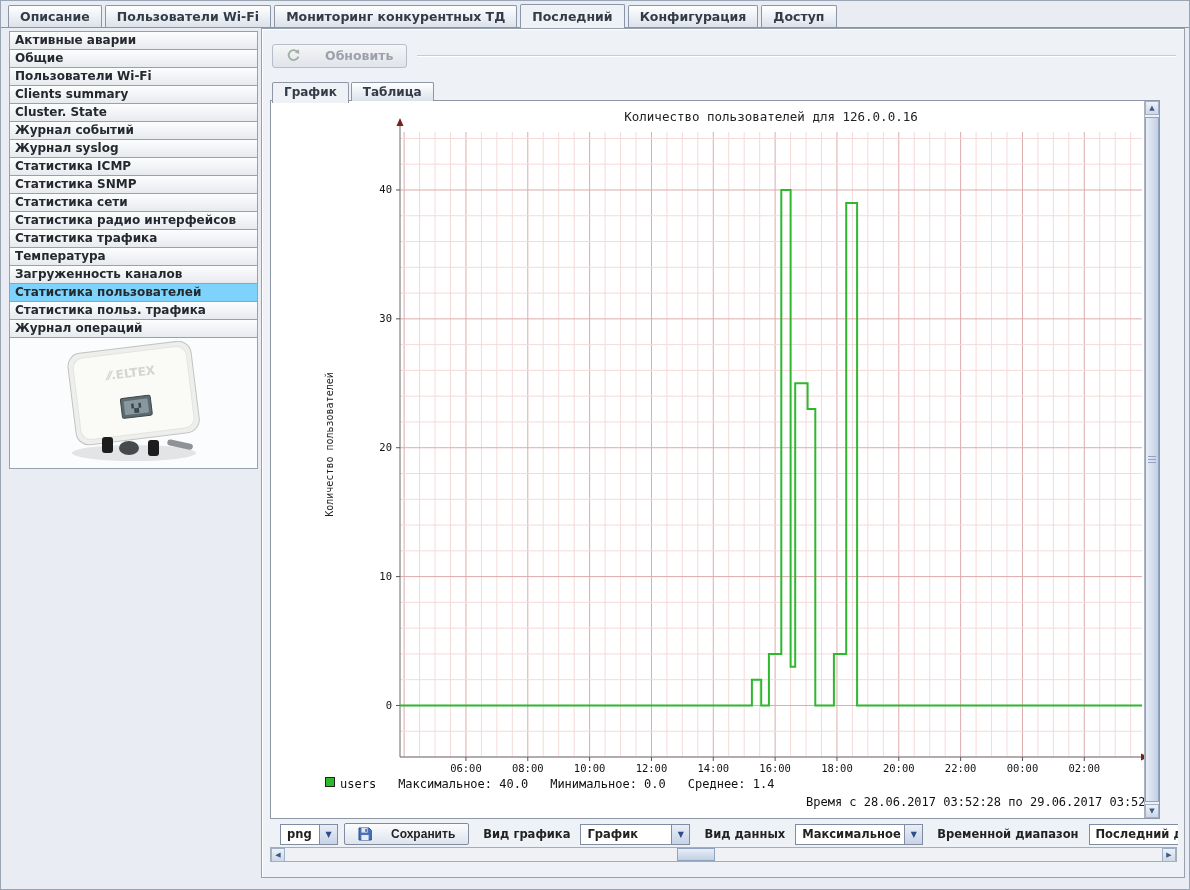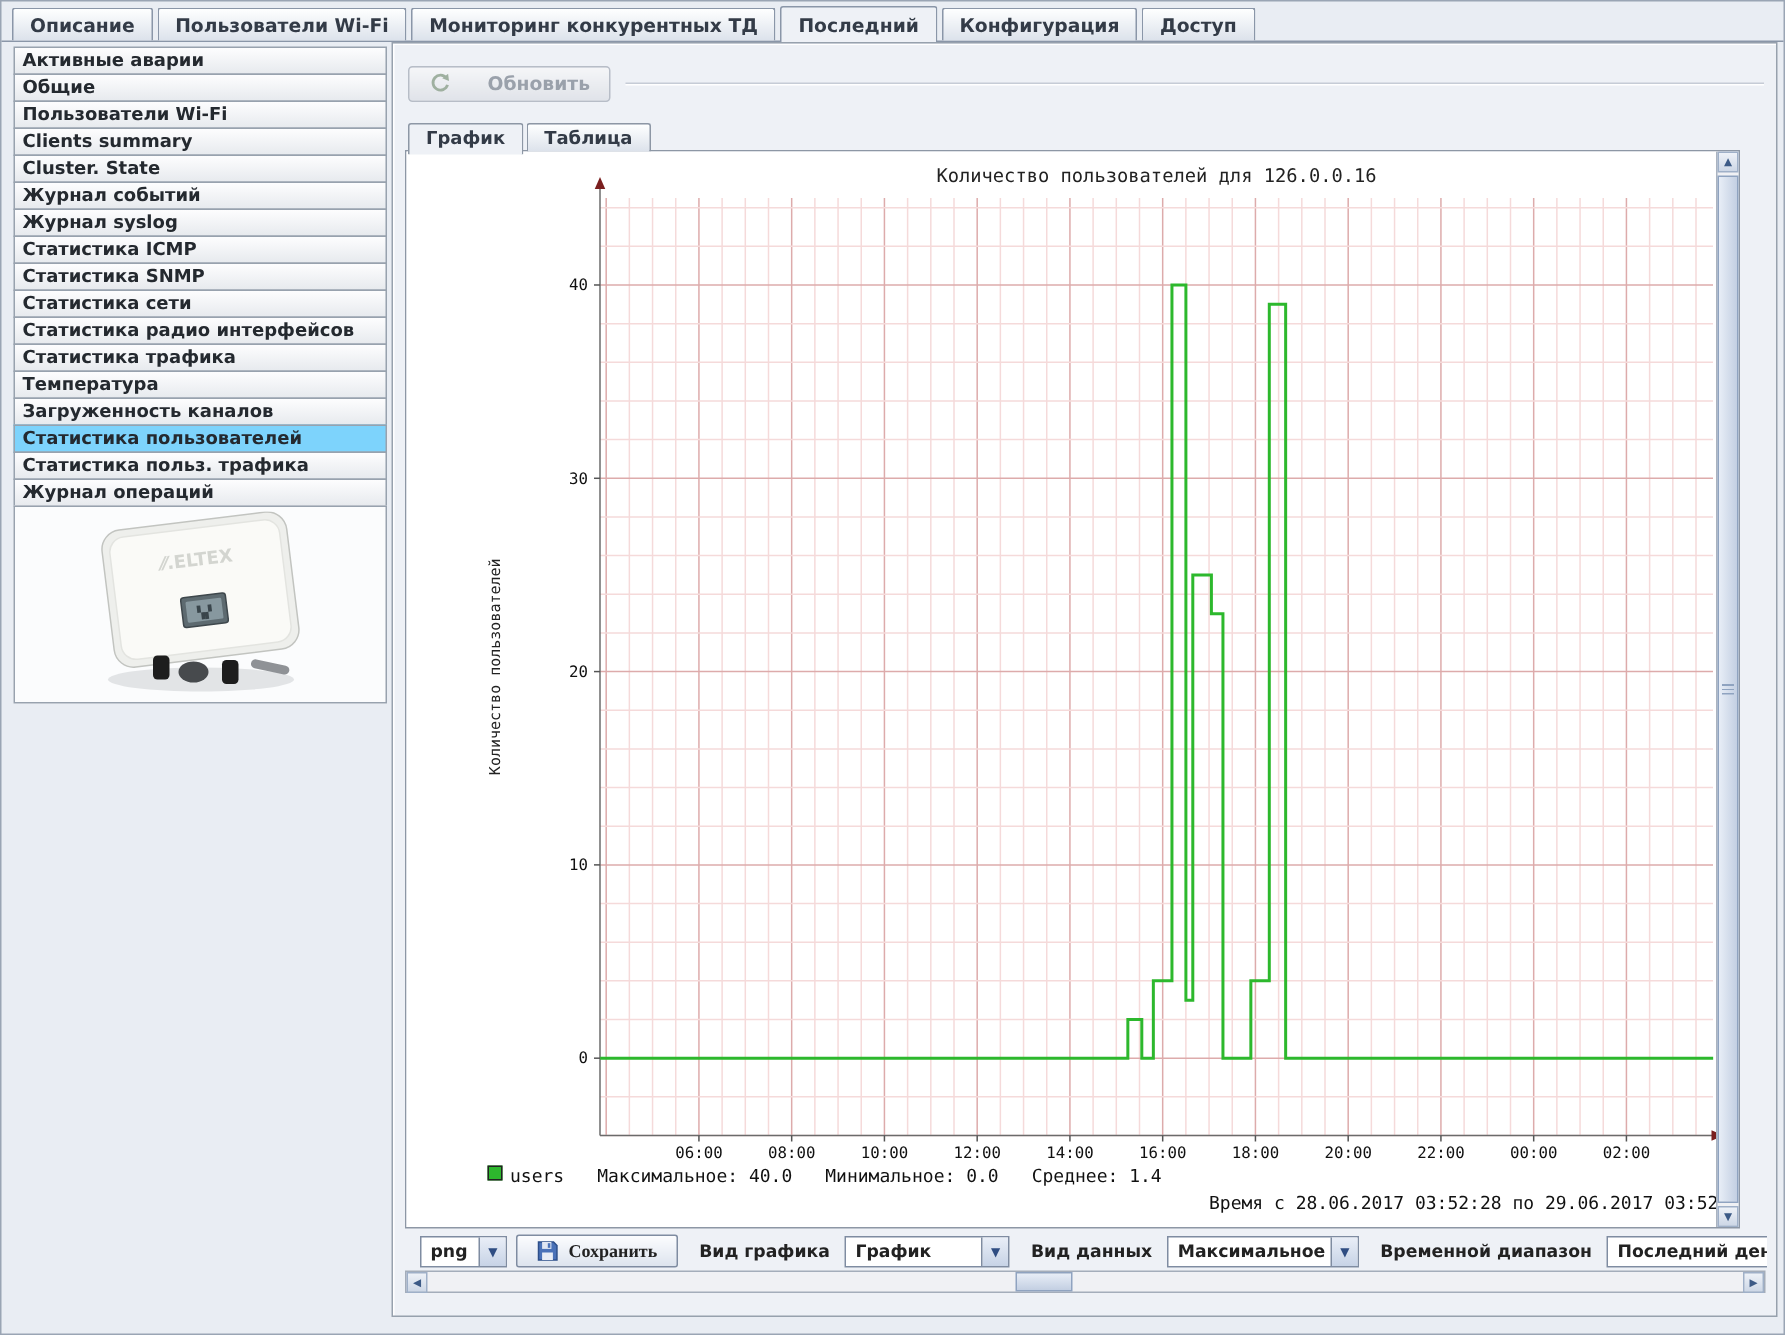--- a/index.html
+++ b/index.html
@@ -154,25 +154,25 @@
   .combo .val {
     flex:1; padding:2px 6px 0; font-weight:bold; font-size:11.5px; color:#222;
     white-space:nowrap; overflow:hidden;
   }
   .combo .arrow {
     width:18px; display:flex; align-items:center; justify-content:center;
     border-left:1px solid #7f8ca1; font-size:8px; color:#2f4d82;
     background:linear-gradient(#e9eef7,#c7d3e6);
   }
   .btn-save {
-    display:flex; align-items:center; gap:7px; height:22px;
+    display:flex; align-items:center; gap:19px; height:22px;
     padding:0 13px;
     border:1px solid #7f8ca1; border-radius:2px;
     background:linear-gradient(#fbfcfe,#dde4ee);
-    font-family:Liberation Serif, serif; font-weight:bold; font-size:12px; color:#222;
+    font-family:Liberation Sans, sans-serif; font-weight:bold; font-size:12px; color:#222;
     flex:0 0 auto;
   }
   .tool-label { font-weight:bold; font-size:11.5px; color:#222; margin:0 4px 0 8px; white-space:nowrap; flex:0 0 auto; }
 </style>
 </head>
 <body>
 
 <div id="app">
 
   <div class="tabbar" id="main-tabs">

